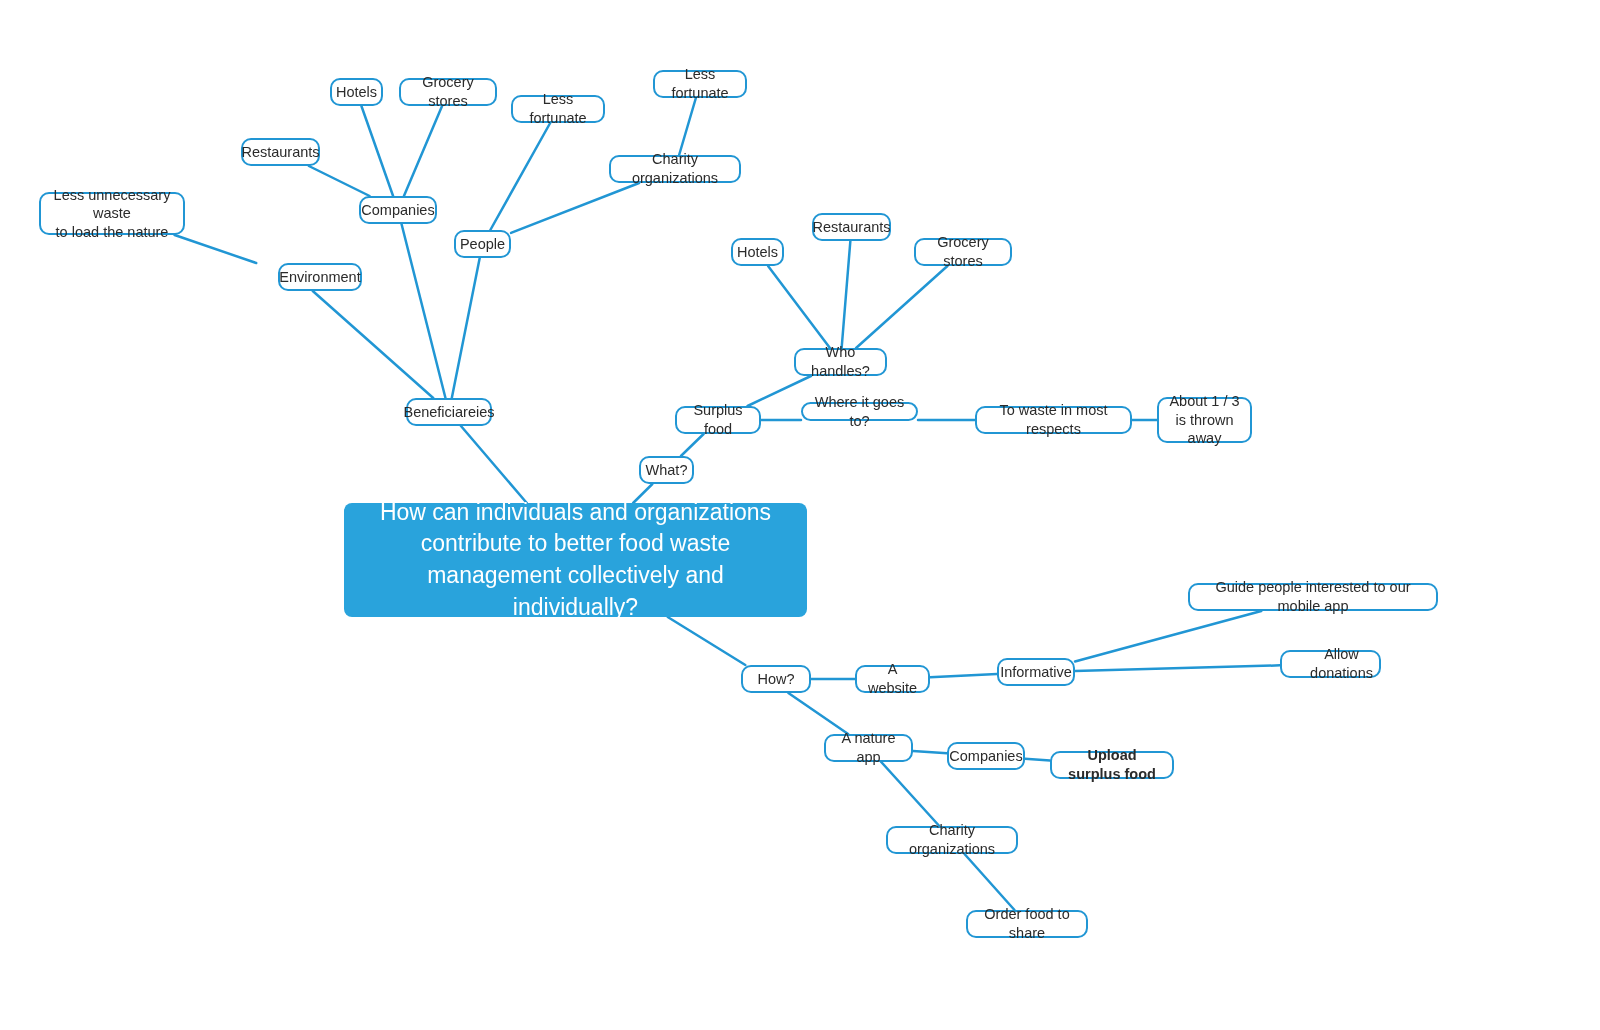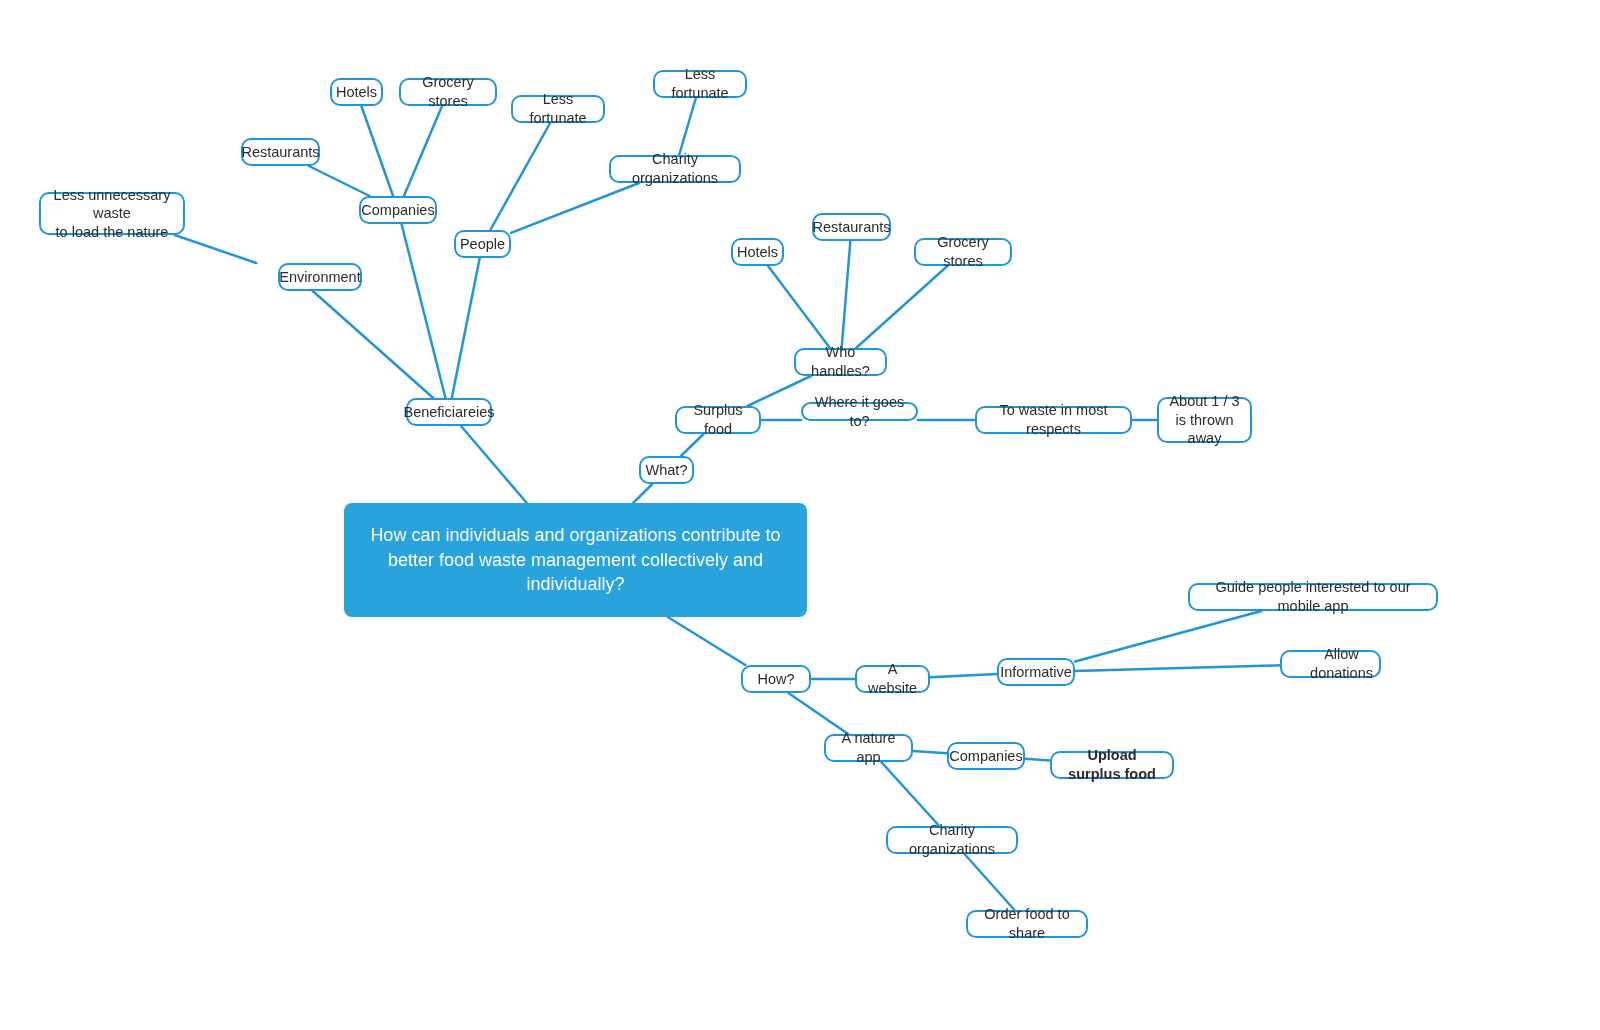--- a/index.html
+++ b/index.html
@@ -25,21 +25,21 @@
     justify-content:center;
     text-align:center;
     padding:5px 10px;
     white-space:pre-line;
   }
   .node.root{
     background:#29A3DC;
     border:none;
     border-radius:8px;
     color:#ffffff;
-    font-size:18px;
+    font-size:23px;
     line-height:1.38;
     padding:16px 18px;
     font-weight:400;
   }
 </style>
 </head>
 <body>
 
 <div id="canvas">
   <svg id="edges" width="1600" height="1030">

